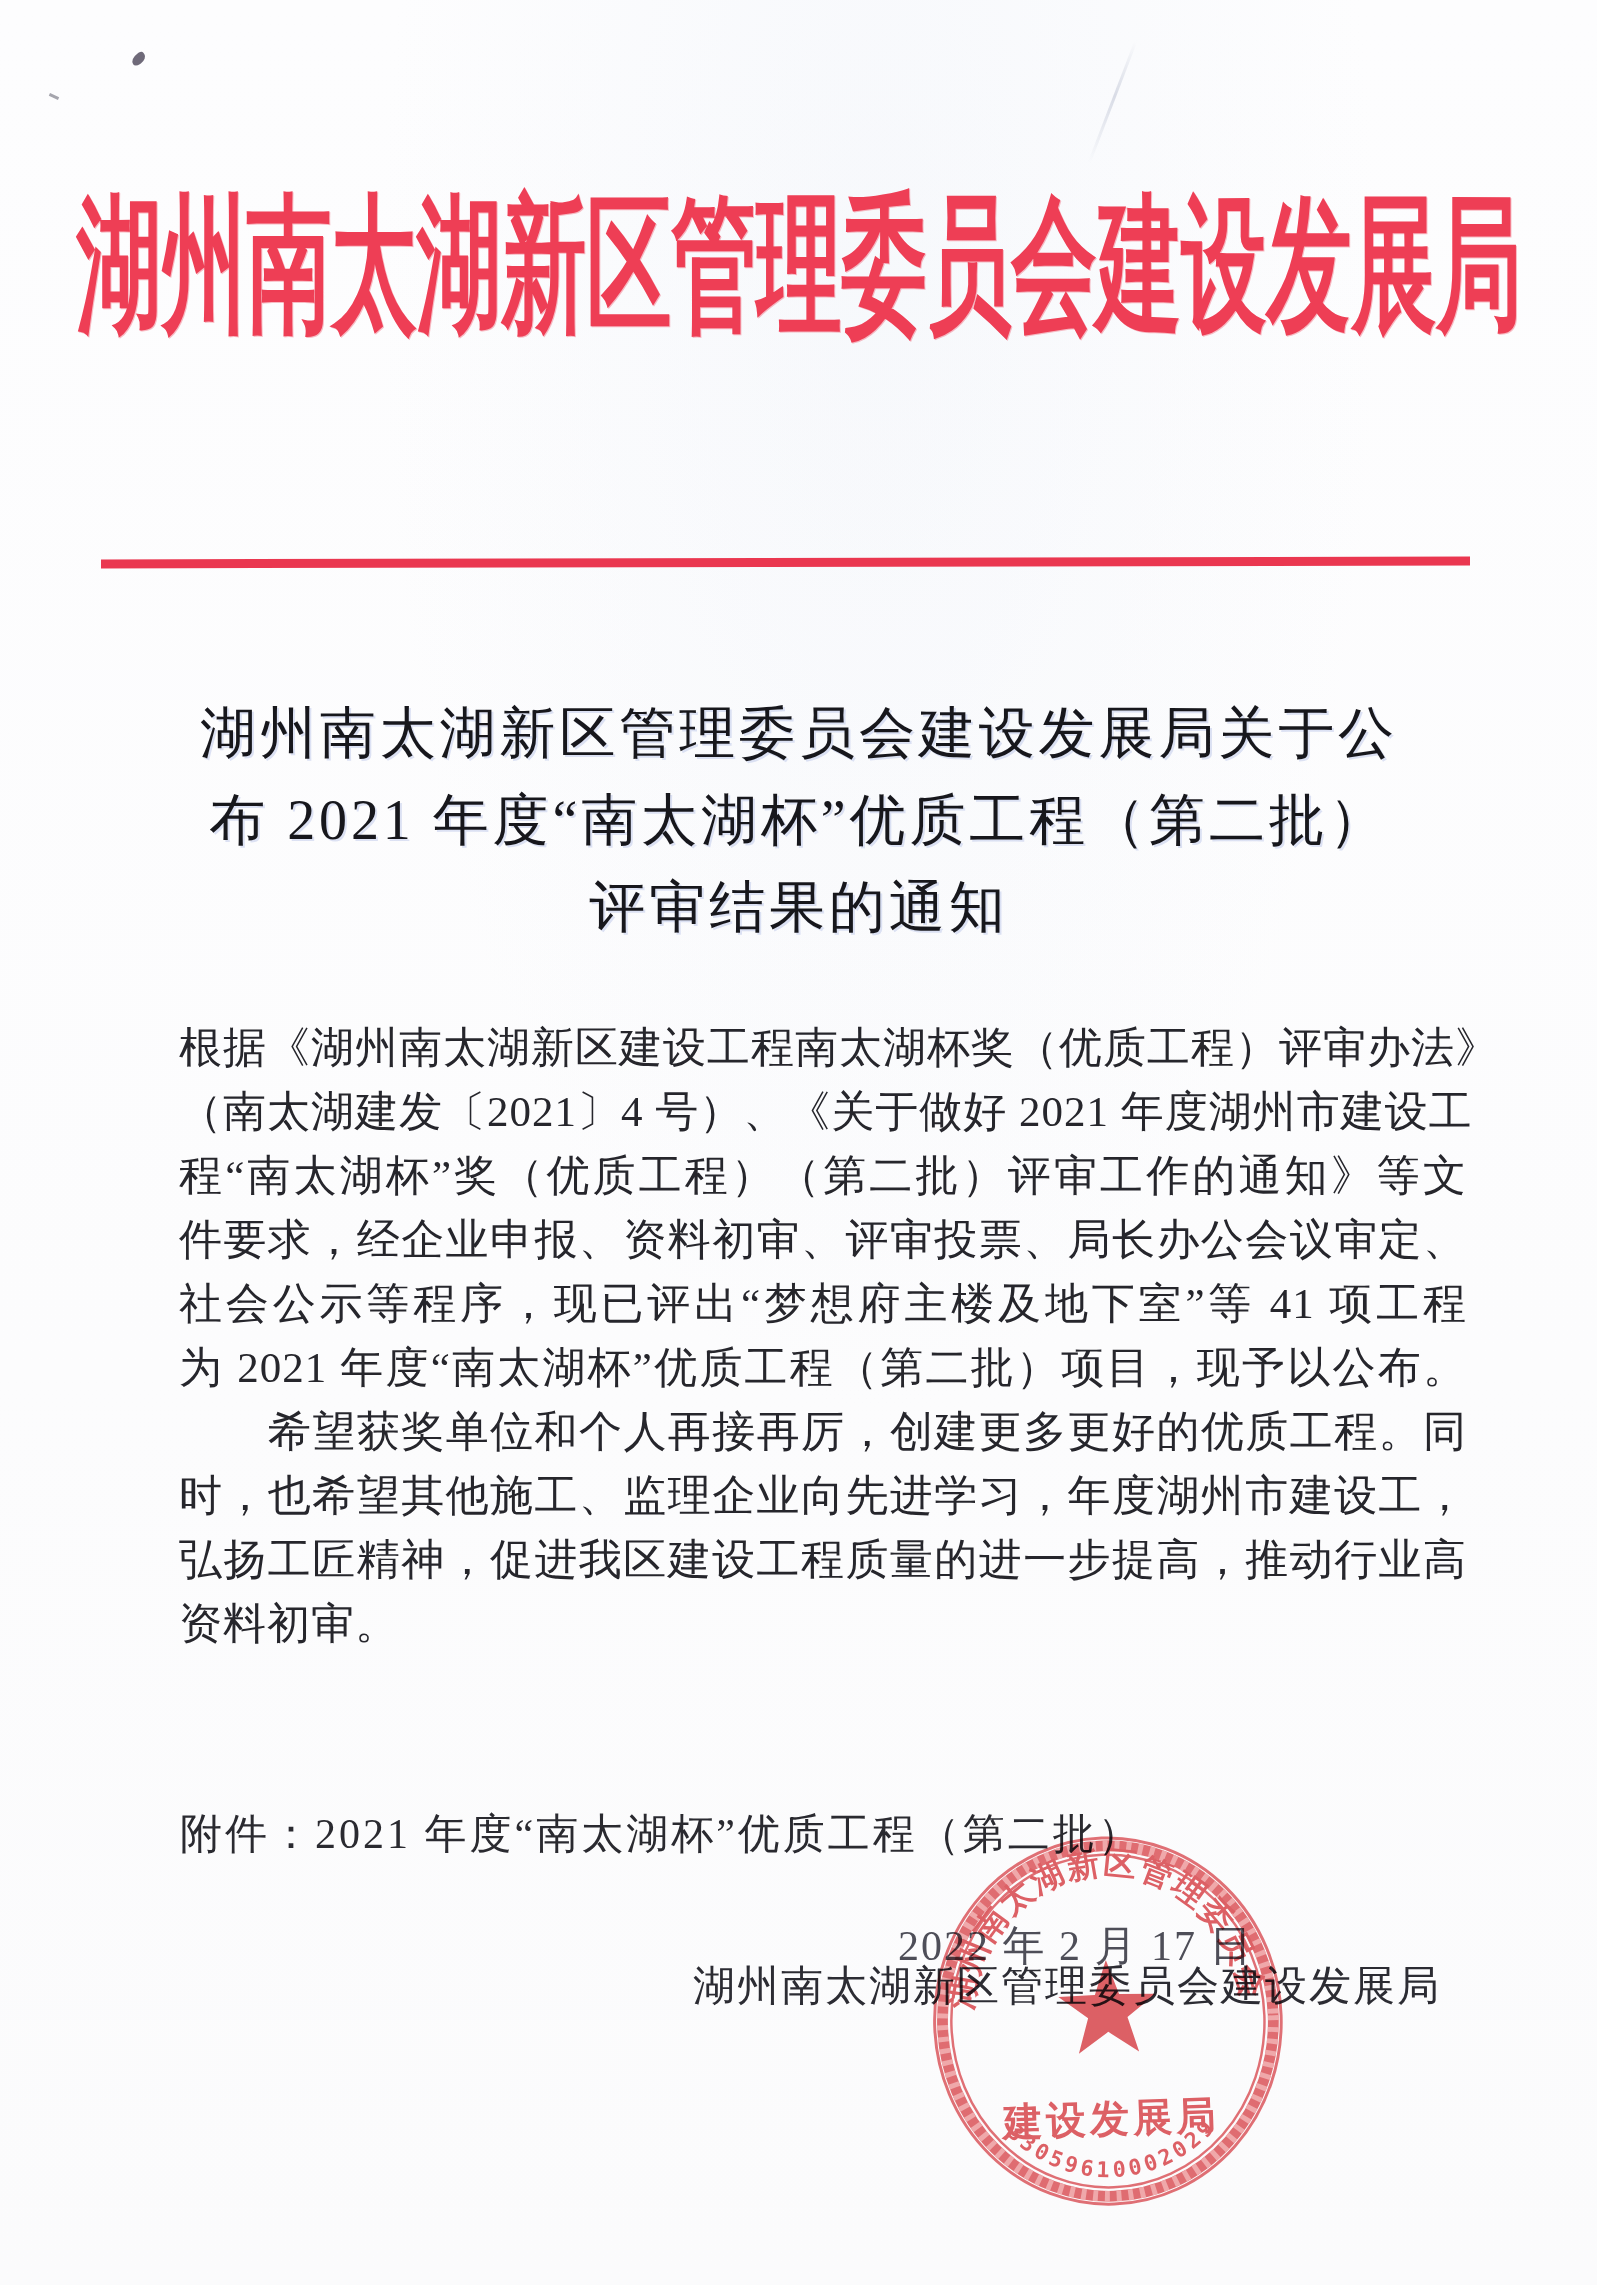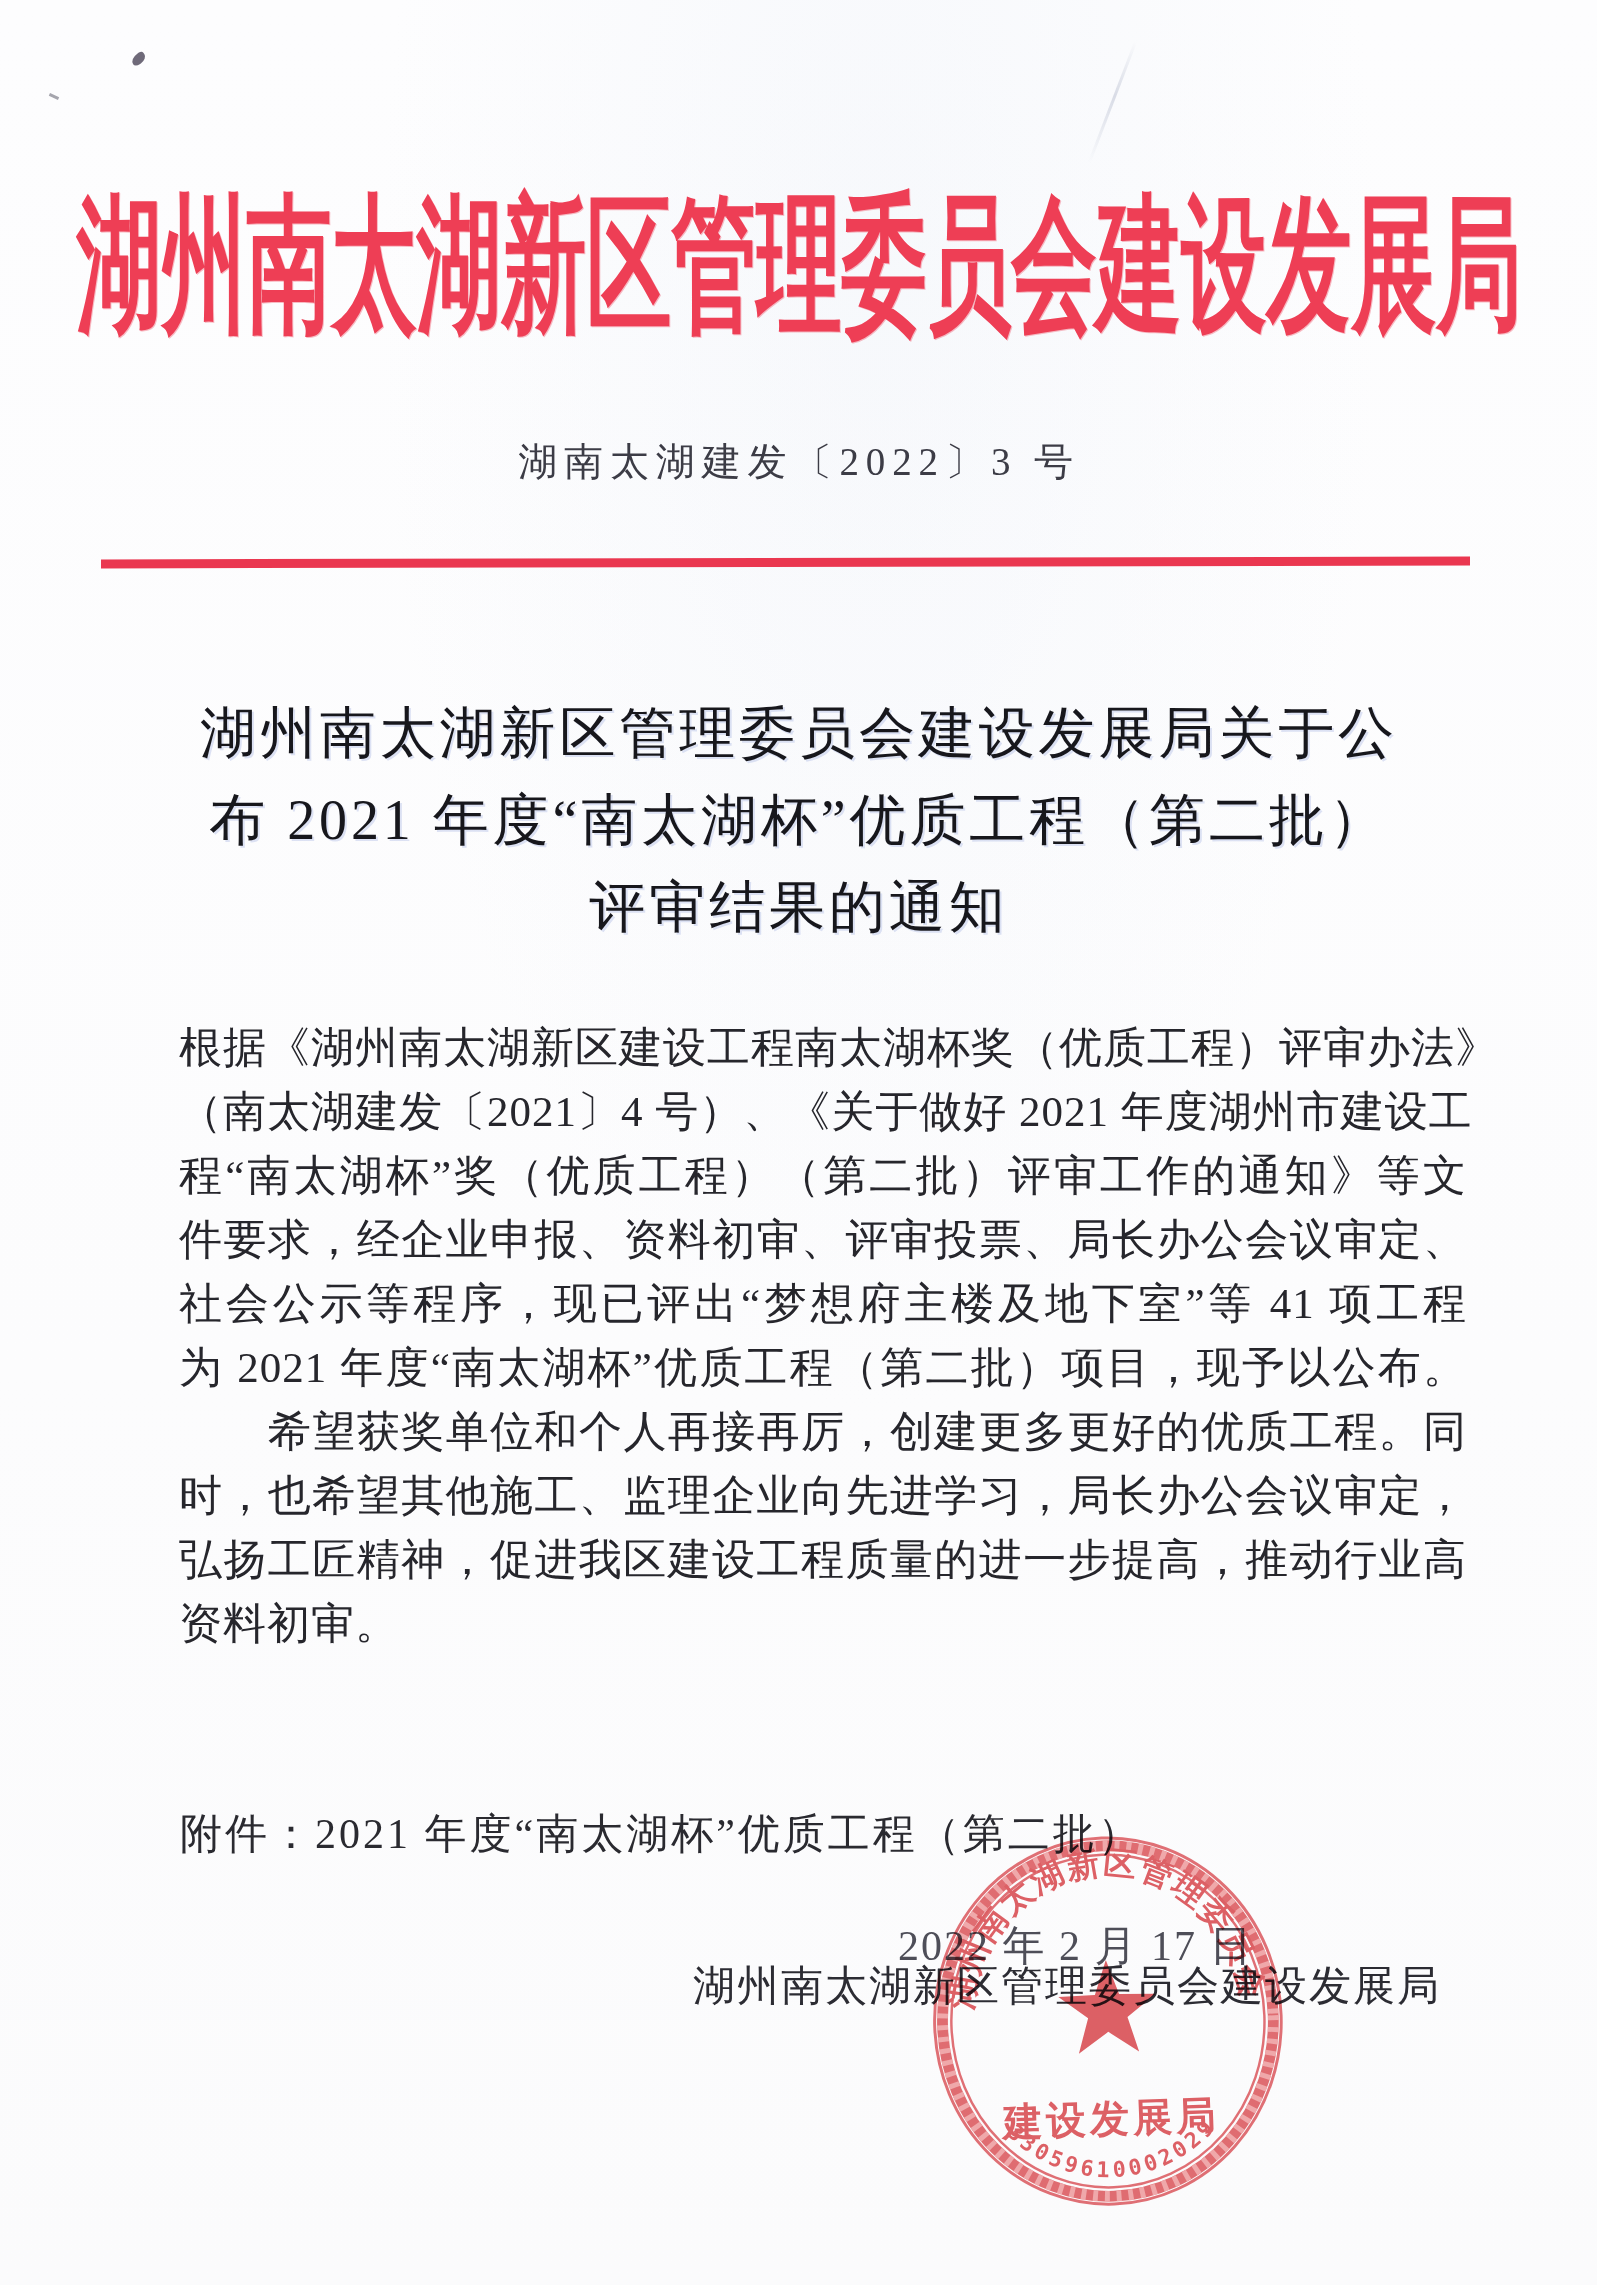--- a/index.html
+++ b/index.html
@@ -97,39 +97,38 @@
     transform:rotate(21deg);
   }
 </style>
 </head>
 <body>
 
 <div class="page">
 
   <div class="masthead">湖州南太湖新区管理委员会建设发展局</div>
 
-  <div class="doc-number">湖南太湖建发〔2022〕3 号</div>
 
   <div class="red-rule"></div>
 
   <div class="title">
     <div>湖州南太湖新区管理委员会建设发展局关于公</div>
     <div>布 2021 年度“南太湖杯”优质工程（第二批）</div>
     <div>评审结果的通知</div>
   </div>
 
   <div class="body-text">
     <div class="line">根据《湖州南太湖新区建设工程南太湖杯奖（优质工程）评审办法》</div>
     <div class="line">（南太湖建发〔2021〕4 号）、《关于做好 2021 年度湖州市建设工</div>
     <div class="line">程“南太湖杯”奖（优质工程）（第二批）评审工作的通知》等文</div>
     <div class="line">件要求，经企业申报、资料初审、评审投票、局长办公会议审定、</div>
     <div class="line">社会公示等程序，现已评出“梦想府主楼及地下室”等 41 项工程</div>
     <div class="line">为 2021 年度“南太湖杯”优质工程（第二批）项目，现予以公布。</div>
     <div class="line indent">希望获奖单位和个人再接再厉，创建更多更好的优质工程。同</div>
-    <div class="line">时，也希望其他施工、监理企业向先进学习，局长办公会议审定，</div>
+    <div class="line">时，也希望其他施工、监理企业向先进学习，年度湖州市建设工，</div>
     <div class="line">弘扬工匠精神，促进我区建设工程质量的进一步提高，推动行业高</div>
     <div class="line plain">资料初审。</div>
   </div>
 
   <div class="attachment">附件：2021 年度“南太湖杯”优质工程（第二批）</div>
 
   <div class="signature">湖州南太湖新区管理委员会建设发展局</div>
 
   <div class="doc-date">2022 年 2 月 17 日</div>
 

